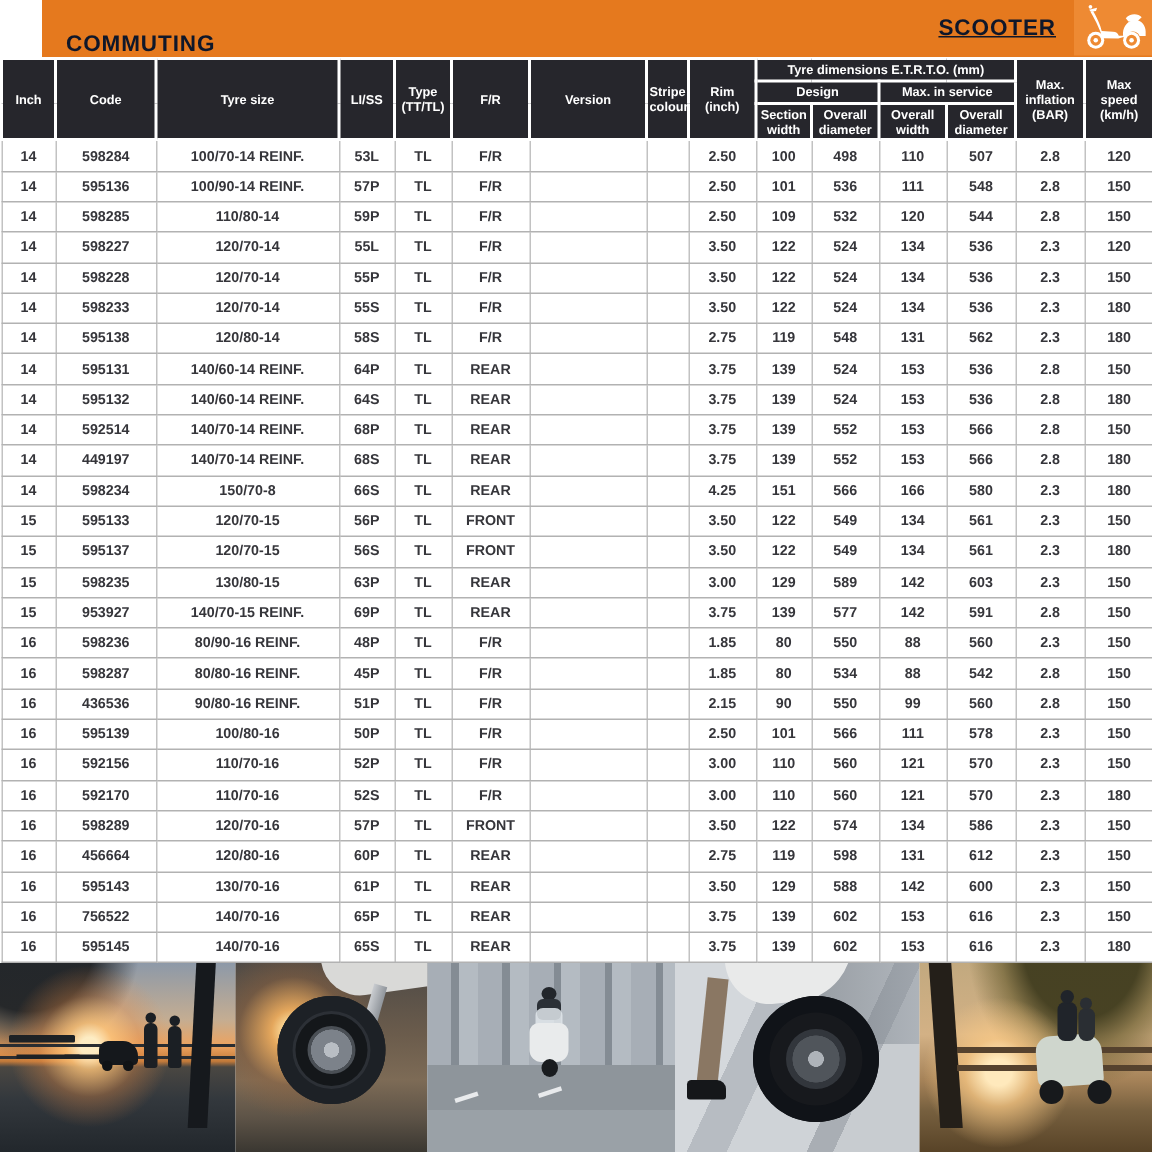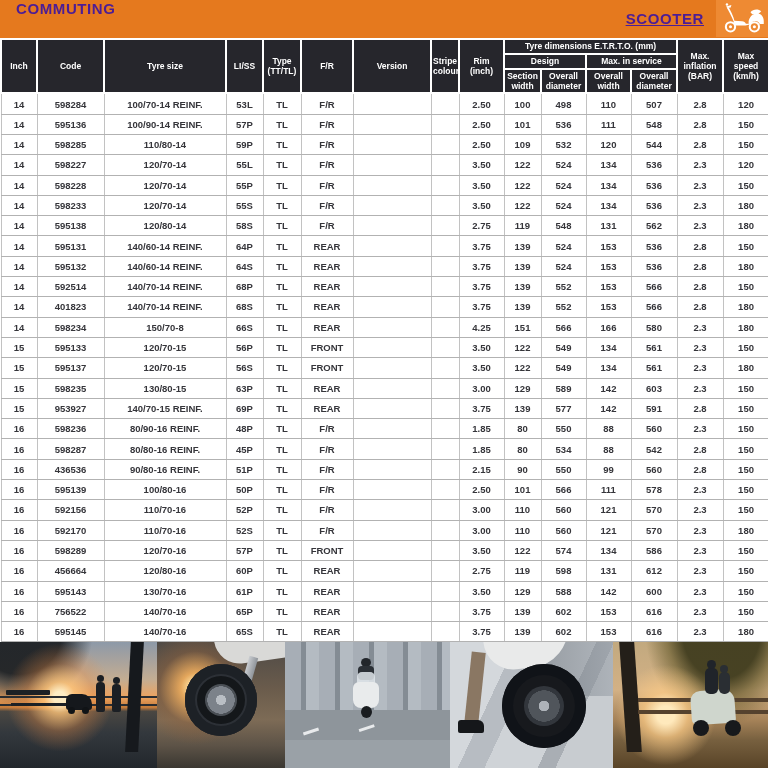--- a/index.html
+++ b/index.html
@@ -3,22 +3,22 @@
 <meta charset="utf-8">
 <style>
   html,body{margin:0;padding:0;}
   body{
     width:768px;height:768px;overflow:hidden;background:#fff;
     font-family:"Liberation Sans", sans-serif;
     display:flex;flex-direction:column;
   }
   
   .topbar{
-    height:38px;min-height:38px;background:#E5791E;color:#4c1d95;
-    display:flex;align-items:flex-start;position:relative;
+    height:38px;min-height:38px;background:#E5791E;color:#0f172a;
+    display:flex;align-items:flex-end;position:relative;margin-left:28px;
   }
   .topbar .left-title{
     font-size:15px;font-weight:700;letter-spacing:.6px;padding-left:16px;
   }
   .topbar .right-group{
     position:absolute;right:0;top:0;height:36px;display:flex;align-items:center;text-decoration:underline;
   }
   .topbar .right-title{
     font-size:15px;font-weight:700;letter-spacing:.6px;margin-right:12px;
   }
@@ -355,21 +355,21 @@
         <td>3.75</td>
         <td>139</td>
         <td>552</td>
         <td>153</td>
         <td>566</td>
         <td>2.8</td>
         <td>150</td>
       </tr>
       <tr>
         <td>14</td>
-        <td>401823</td>
+        <td>449197</td>
         <td>140/70-14 REINF.</td>
         <td>68S</td>
         <td>TL</td>
         <td>REAR</td>
         <td></td>
         <td></td>
         <td>3.75</td>
         <td>139</td>
         <td>552</td>
         <td>153</td>

